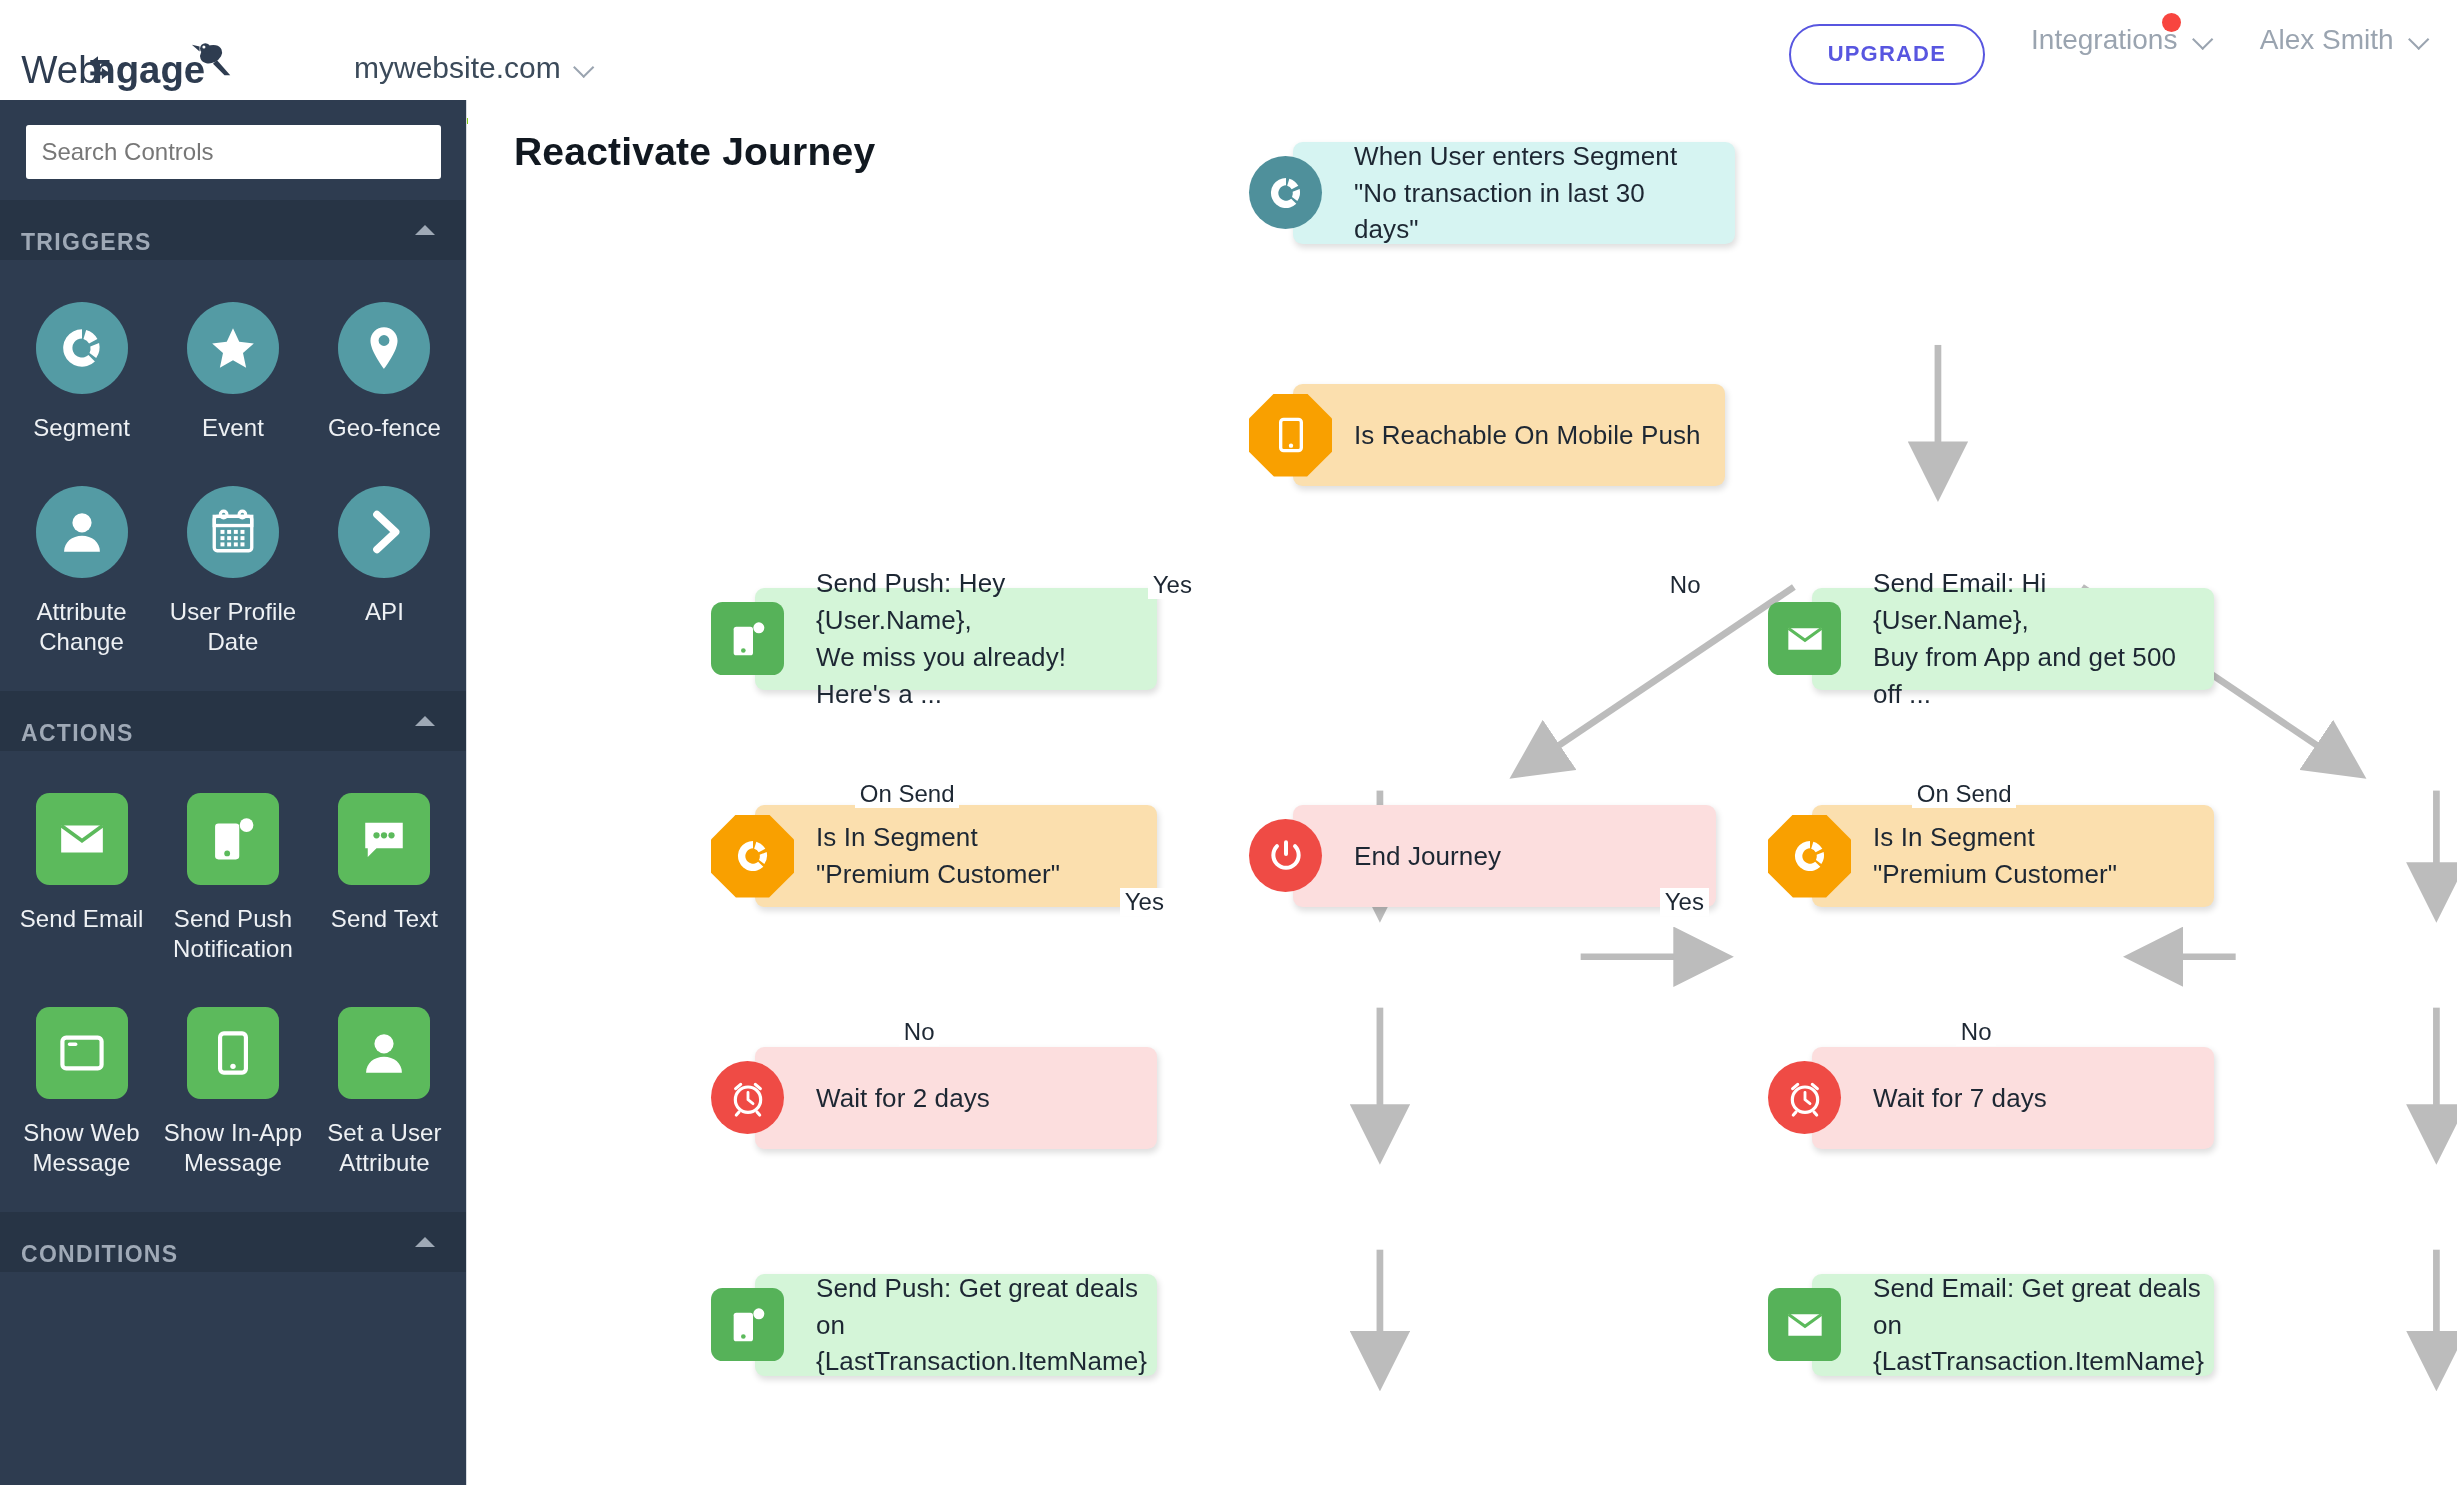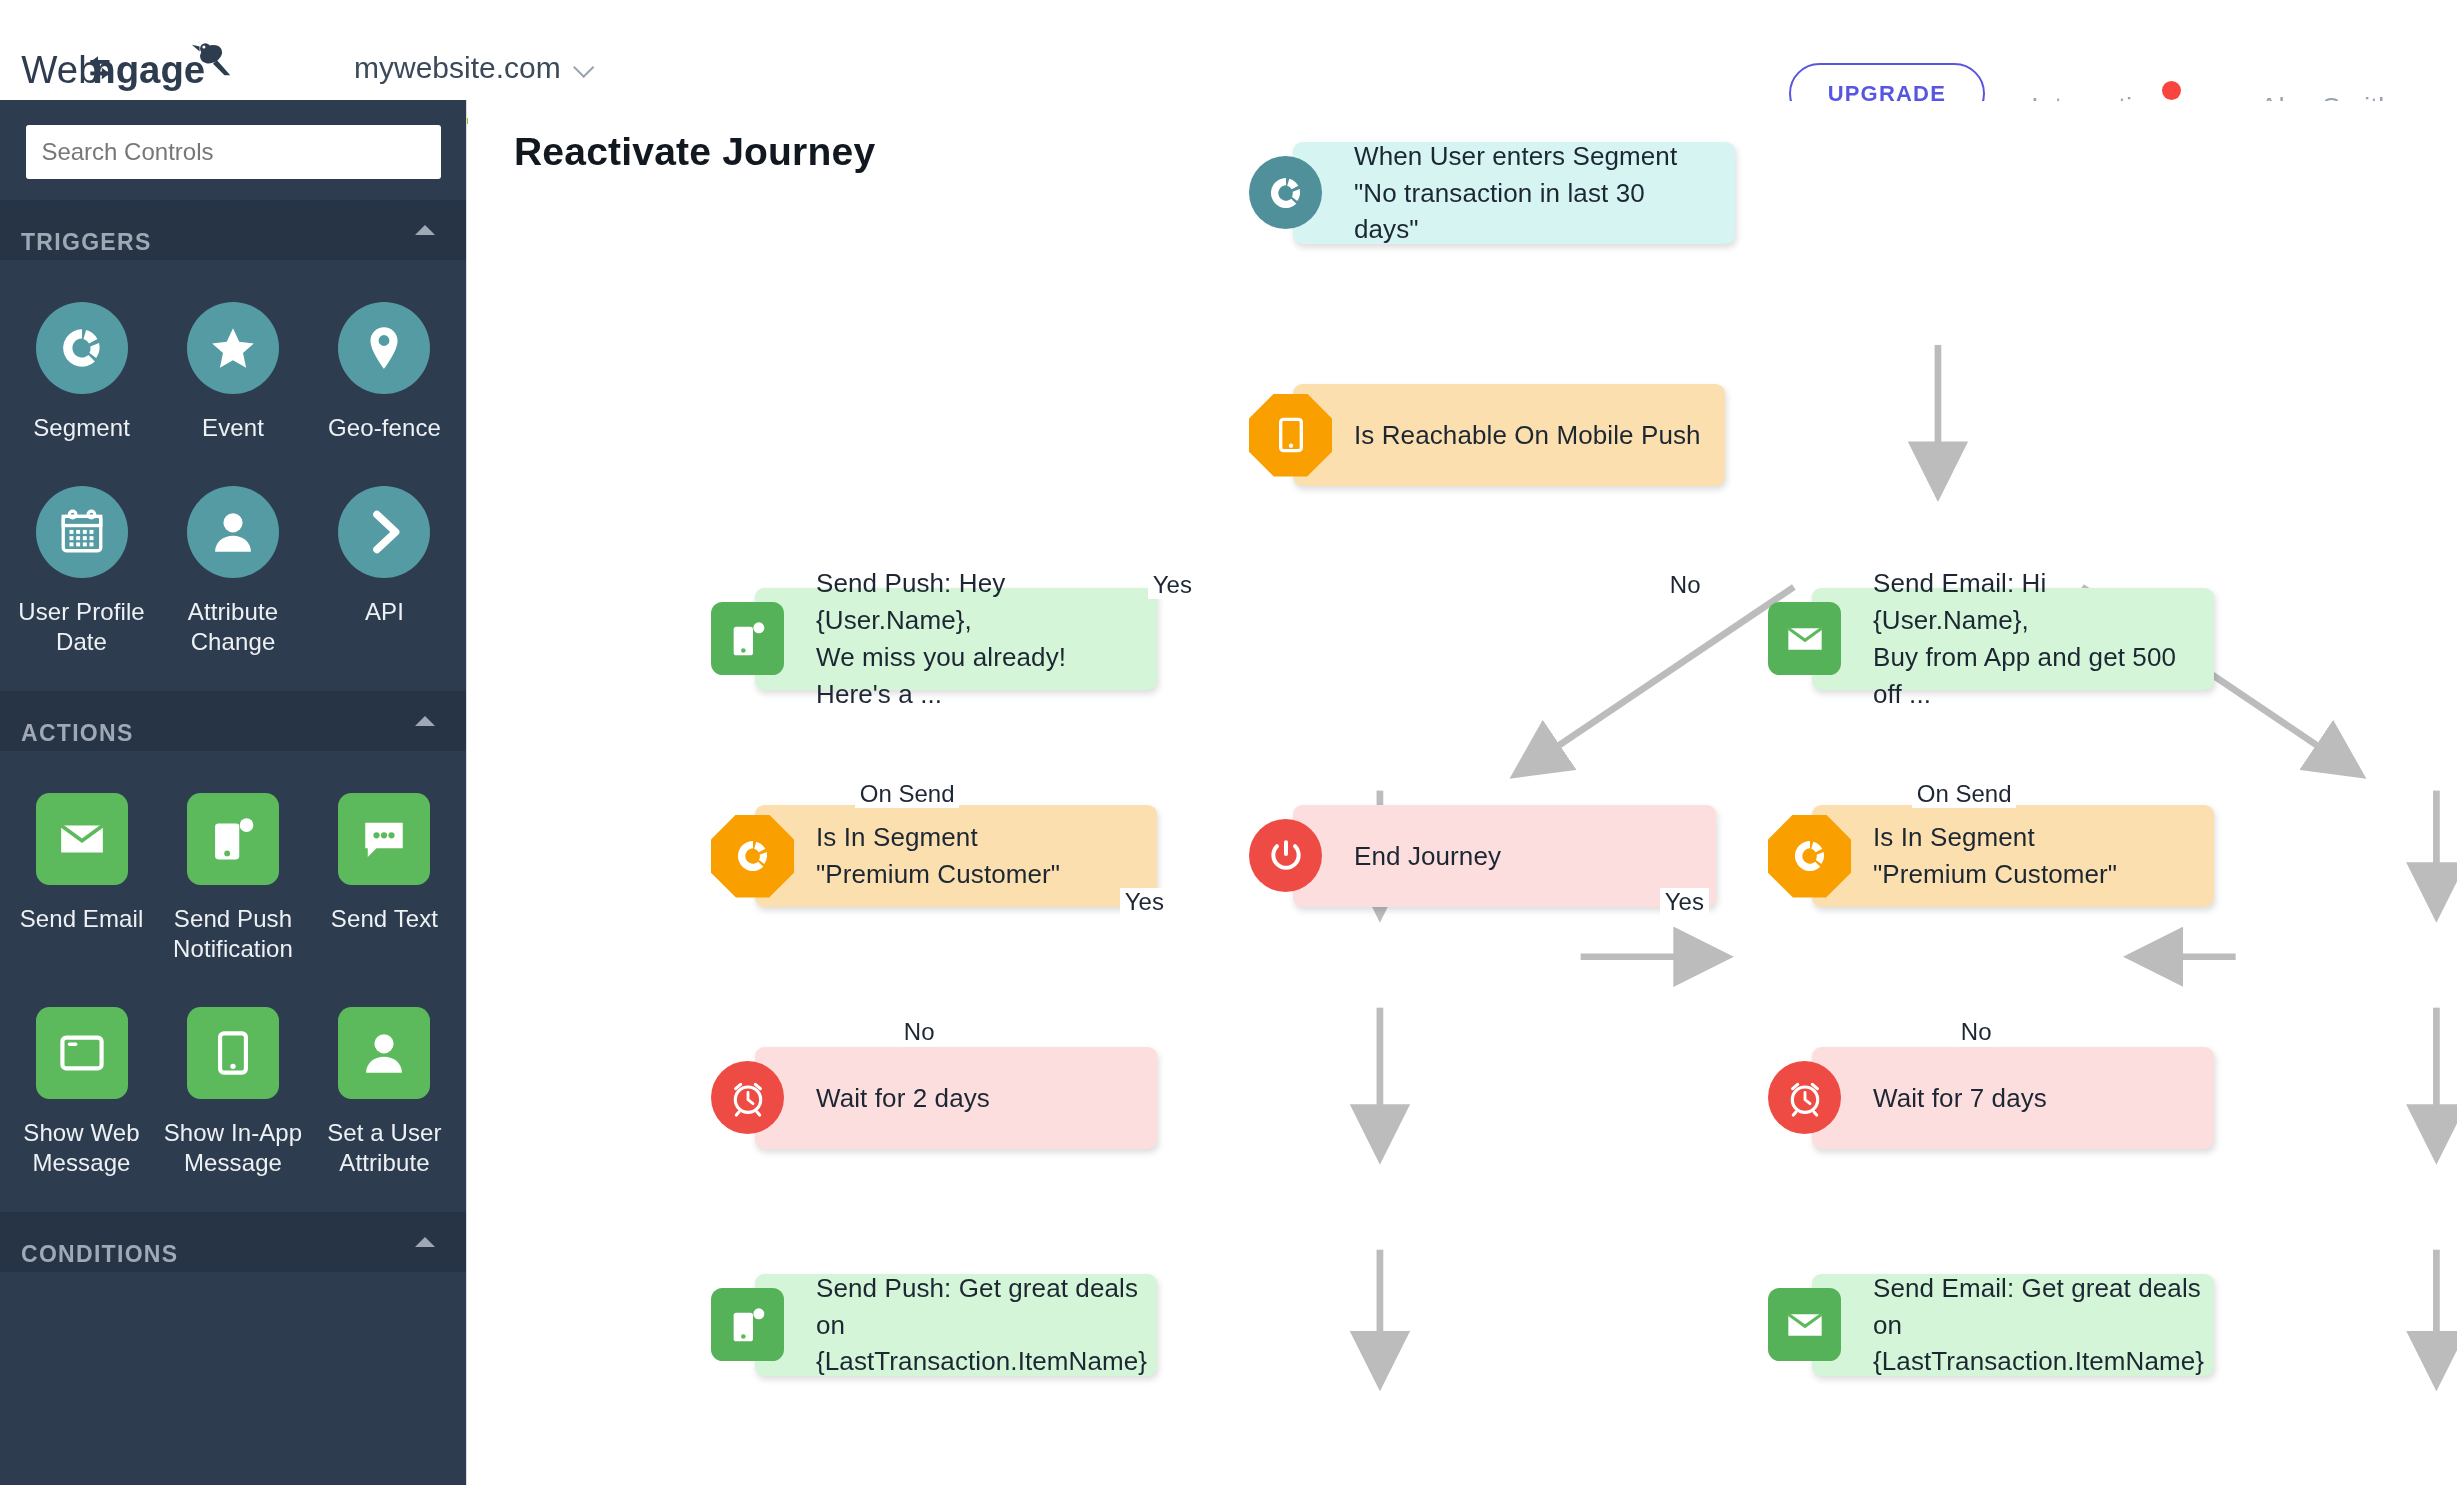--- a/index.html
+++ b/index.html
@@ -23,21 +23,21 @@
     font-size: 30px; color: #3b4a5a; font-weight: 400;
   }
   .chev { display: inline-block; width: 21px; height: 21px; position: relative; }
   .chev::before {
     content:""; position:absolute; left:1.9px; top:2.9px; width:13.4px; height:13.4px;
     border-right: 2.9px solid #9aa4b0; border-bottom: 2.9px solid #9aa4b0;
     transform: rotate(45deg);
   }
   .hdr-right {
     position: absolute; right: 27px; top: 0; height: 100px;
-    display: flex; align-items: flex-end; gap: 46px;
+    display: flex; align-items: flex-start; gap: 46px;
   }
   .upgrade-btn {
     border: 2.9px solid #5856e0; border-radius: 38px;
     color: #5856e0; font-size: 22px; font-weight: bold; letter-spacing: 1.2px;
     padding: 15.4px 37px; background: #fff; cursor: pointer;
   }
   .hdr-link {
     position: relative; display: flex; align-items: center; gap: 15.4px;
     font-size: 28px; color: #9aa4b0; cursor: pointer;
   }
@@ -192,20 +192,29 @@
           <span class="ic-circle" style="background:#549ba4">
             <svg width="50" height="50" viewBox="0 0 24 24" fill="#fff">
               <path d="M12 2c-3.6 0-6.5 2.9-6.5 6.5C5.5 13.6 12 22 12 22s6.5-8.4 6.5-13.5C18.5 4.9 15.6 2 12 2zm0 9a2.6 2.6 0 1 1 0-5.2 2.6 2.6 0 0 1 0 5.2z"></path>
             </svg>
           </span>
        <span class="cell-label">Geo-fence</span>
         </div>
         <div class="cell">
           <span class="ic-circle" style="background:#549ba4">
             <svg width="50" height="50" viewBox="0 0 24 24" fill="#fff">
+              <circle cx="12" cy="7.6" r="4.6"></circle>
+              <path d="M3.4 21.5c0-4.7 3.9-7.7 8.6-7.7s8.6 3 8.6 7.7z"></path>
+            </svg>
+          </span>
+       <span class="cell-label">Attribute Change</span>
+        </div>
+        <div class="cell">
+          <span class="ic-circle" style="background:#549ba4">
+            <svg width="50" height="50" viewBox="0 0 24 24" fill="#fff">
               <rect x="3" y="4.5" width="18" height="16.5" rx="1.4" fill="none" stroke="#fff" stroke-width="1.6"></rect>
               <rect x="3" y="4.5" width="18" height="4.4" fill="none" stroke="#fff" stroke-width="1.6"></rect>
               <circle cx="7.5" cy="3.6" r="1.6" fill="none" stroke="#fff" stroke-width="1.5"></circle>
               <circle cx="16.5" cy="3.6" r="1.6" fill="none" stroke="#fff" stroke-width="1.5"></circle>
               <g>
                 <rect x="6" y="11" width="1.9" height="1.9"></rect>
                 <rect x="9.2" y="11" width="1.9" height="1.9"></rect>
                 <rect x="12.4" y="11" width="1.9" height="1.9"></rect>
                 <rect x="15.600000000000001" y="11" width="1.9" height="1.9"></rect>
                 <rect x="6" y="14" width="1.9" height="1.9"></rect>
@@ -213,29 +222,20 @@
                 <rect x="12.4" y="14" width="1.9" height="1.9"></rect>
                 <rect x="15.600000000000001" y="14" width="1.9" height="1.9"></rect>
                 <rect x="6" y="17" width="1.9" height="1.9"></rect>
                 <rect x="9.2" y="17" width="1.9" height="1.9"></rect>
                 <rect x="12.4" y="17" width="1.9" height="1.9"></rect>
                 <rect x="15.600000000000001" y="17" width="1.9" height="1.9"></rect>
               </g>
             </svg>
           </span>
        <span class="cell-label">User Profile Date</span>
-        </div>
-        <div class="cell">
-          <span class="ic-circle" style="background:#549ba4">
-            <svg width="50" height="50" viewBox="0 0 24 24" fill="#fff">
-              <circle cx="12" cy="7.6" r="4.6"></circle>
-              <path d="M3.4 21.5c0-4.7 3.9-7.7 8.6-7.7s8.6 3 8.6 7.7z"></path>
-            </svg>
-          </span>
-       <span class="cell-label">Attribute Change</span>
         </div>
         <div class="cell">
           <span class="ic-circle" style="background:#549ba4">
             <svg width="50" height="50" viewBox="0 0 24 24" fill="#fff">
               <path d="M8.6 3.6l9 8.4-9 8.4" fill="none" stroke="#fff" stroke-width="3.6" stroke-linecap="round" stroke-linejoin="round"></path>
             </svg>
           </span>
        <span class="cell-label">API</span>
         </div>
       </div>

